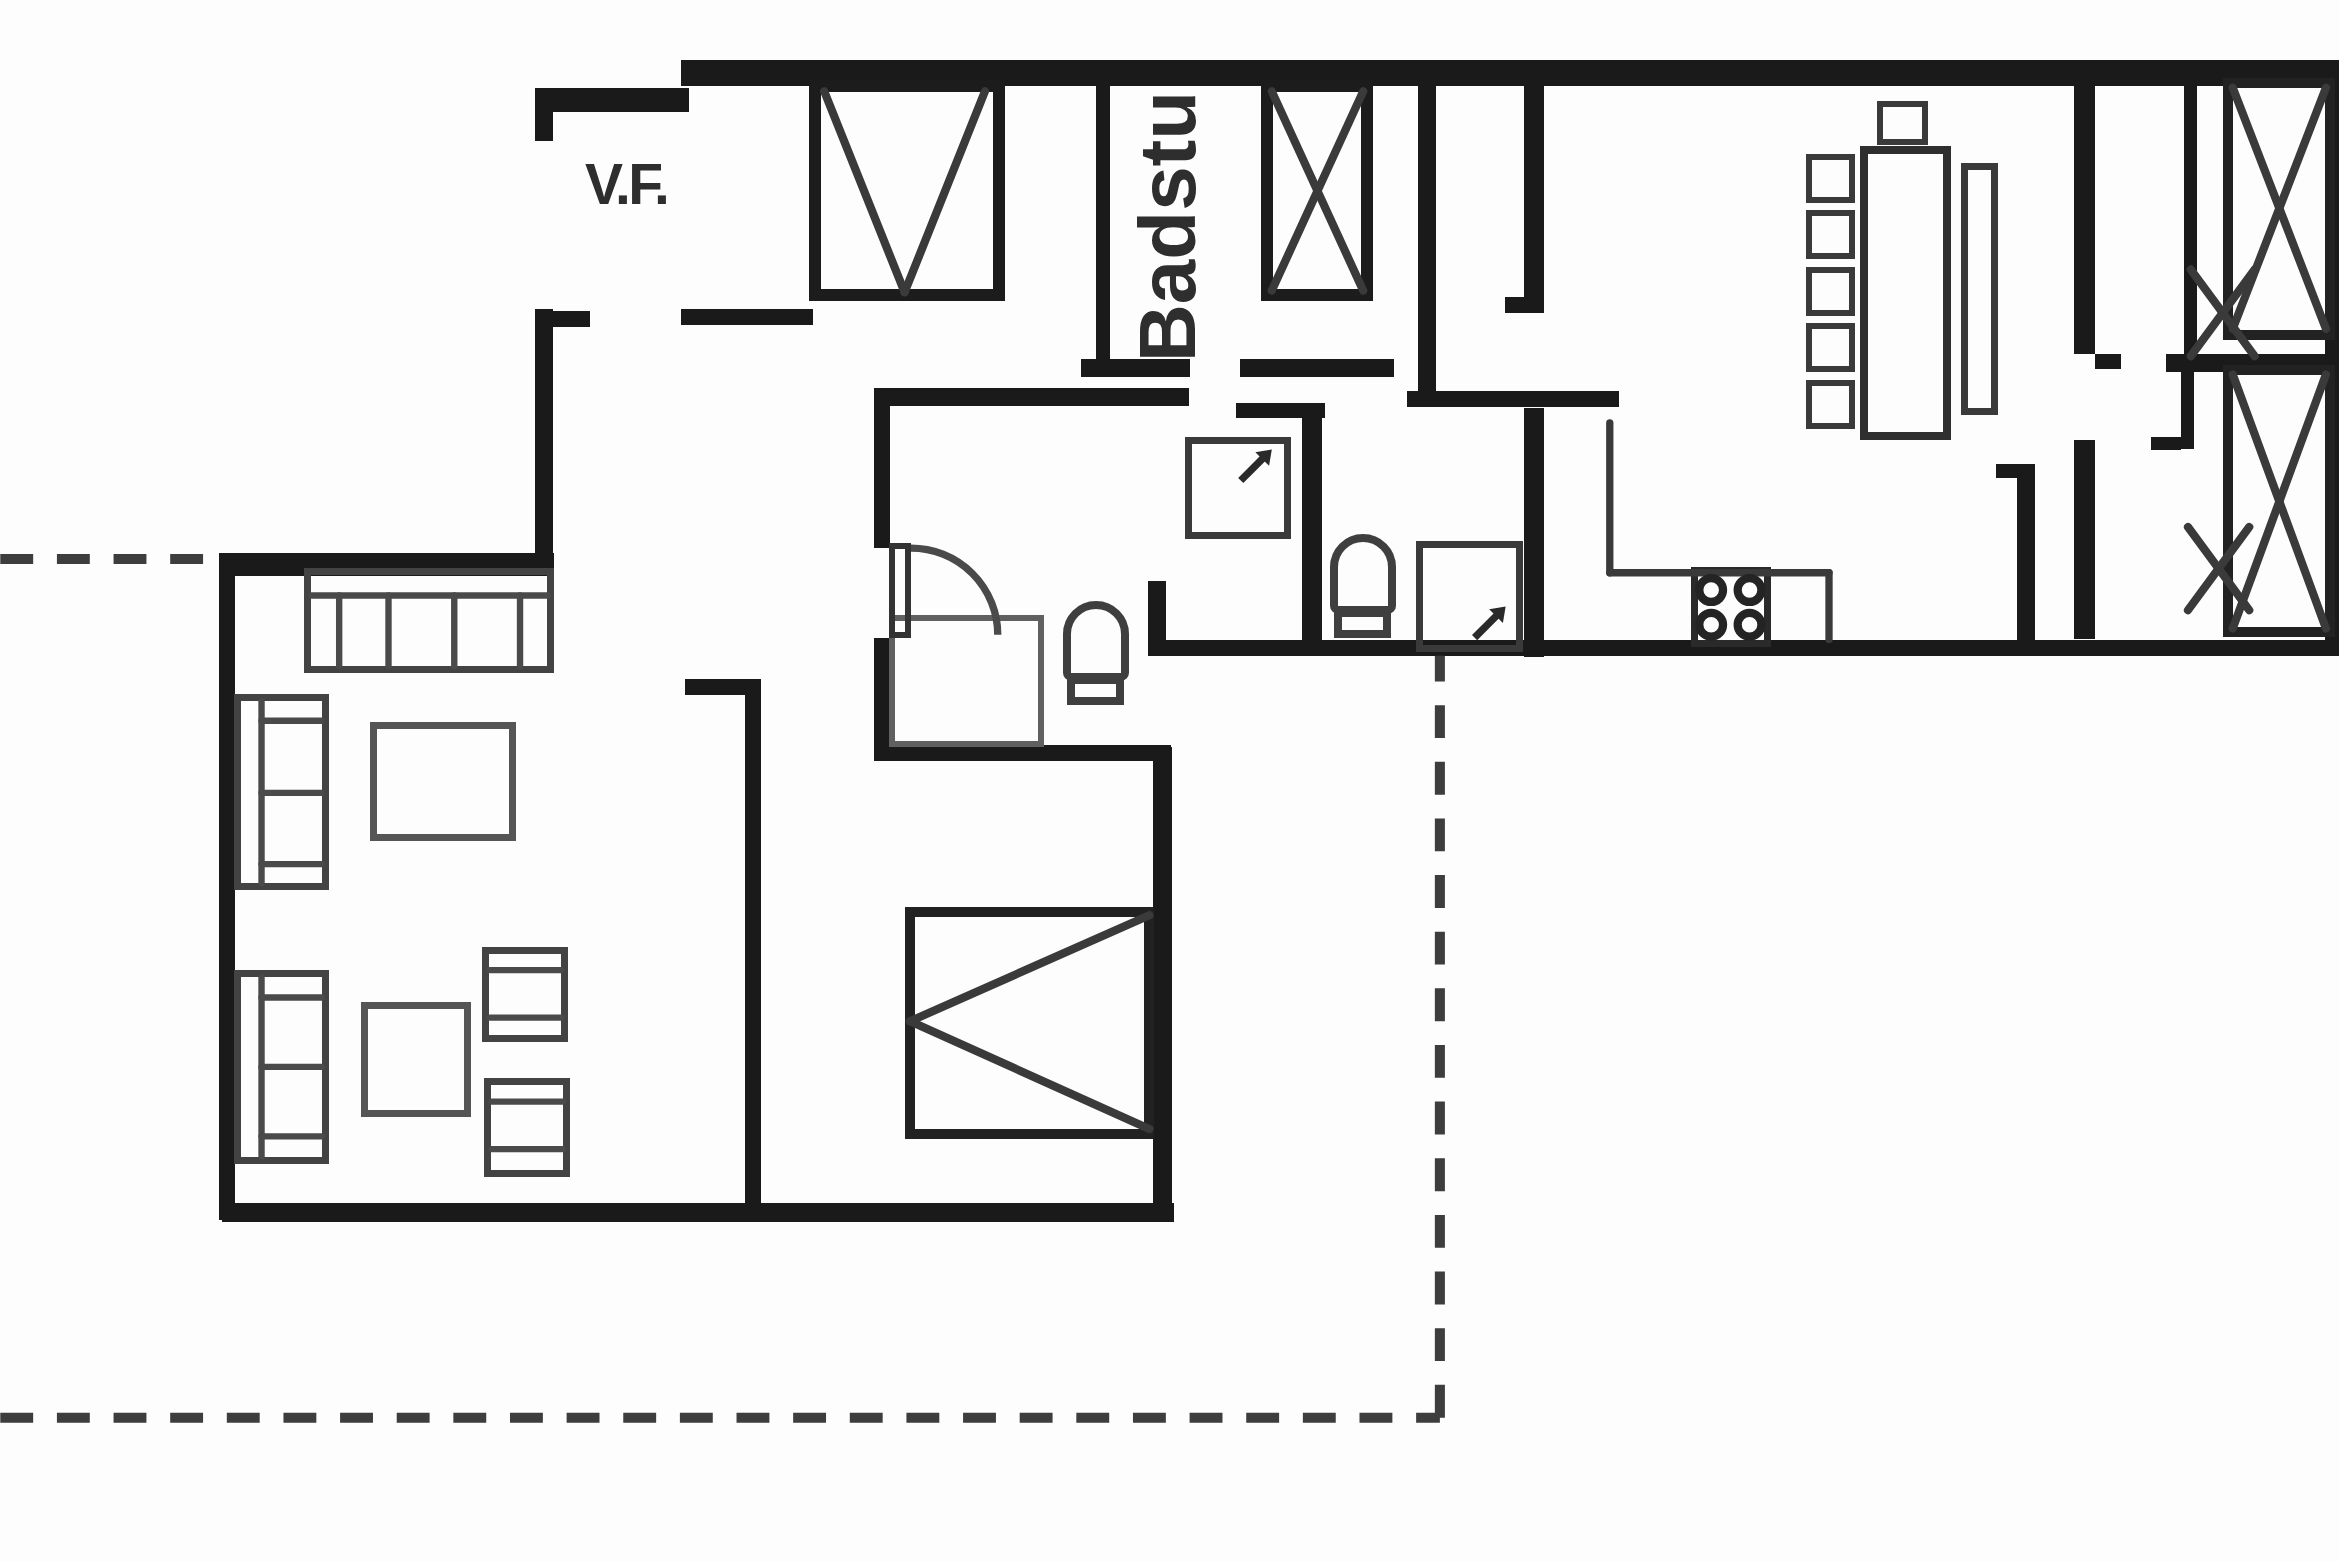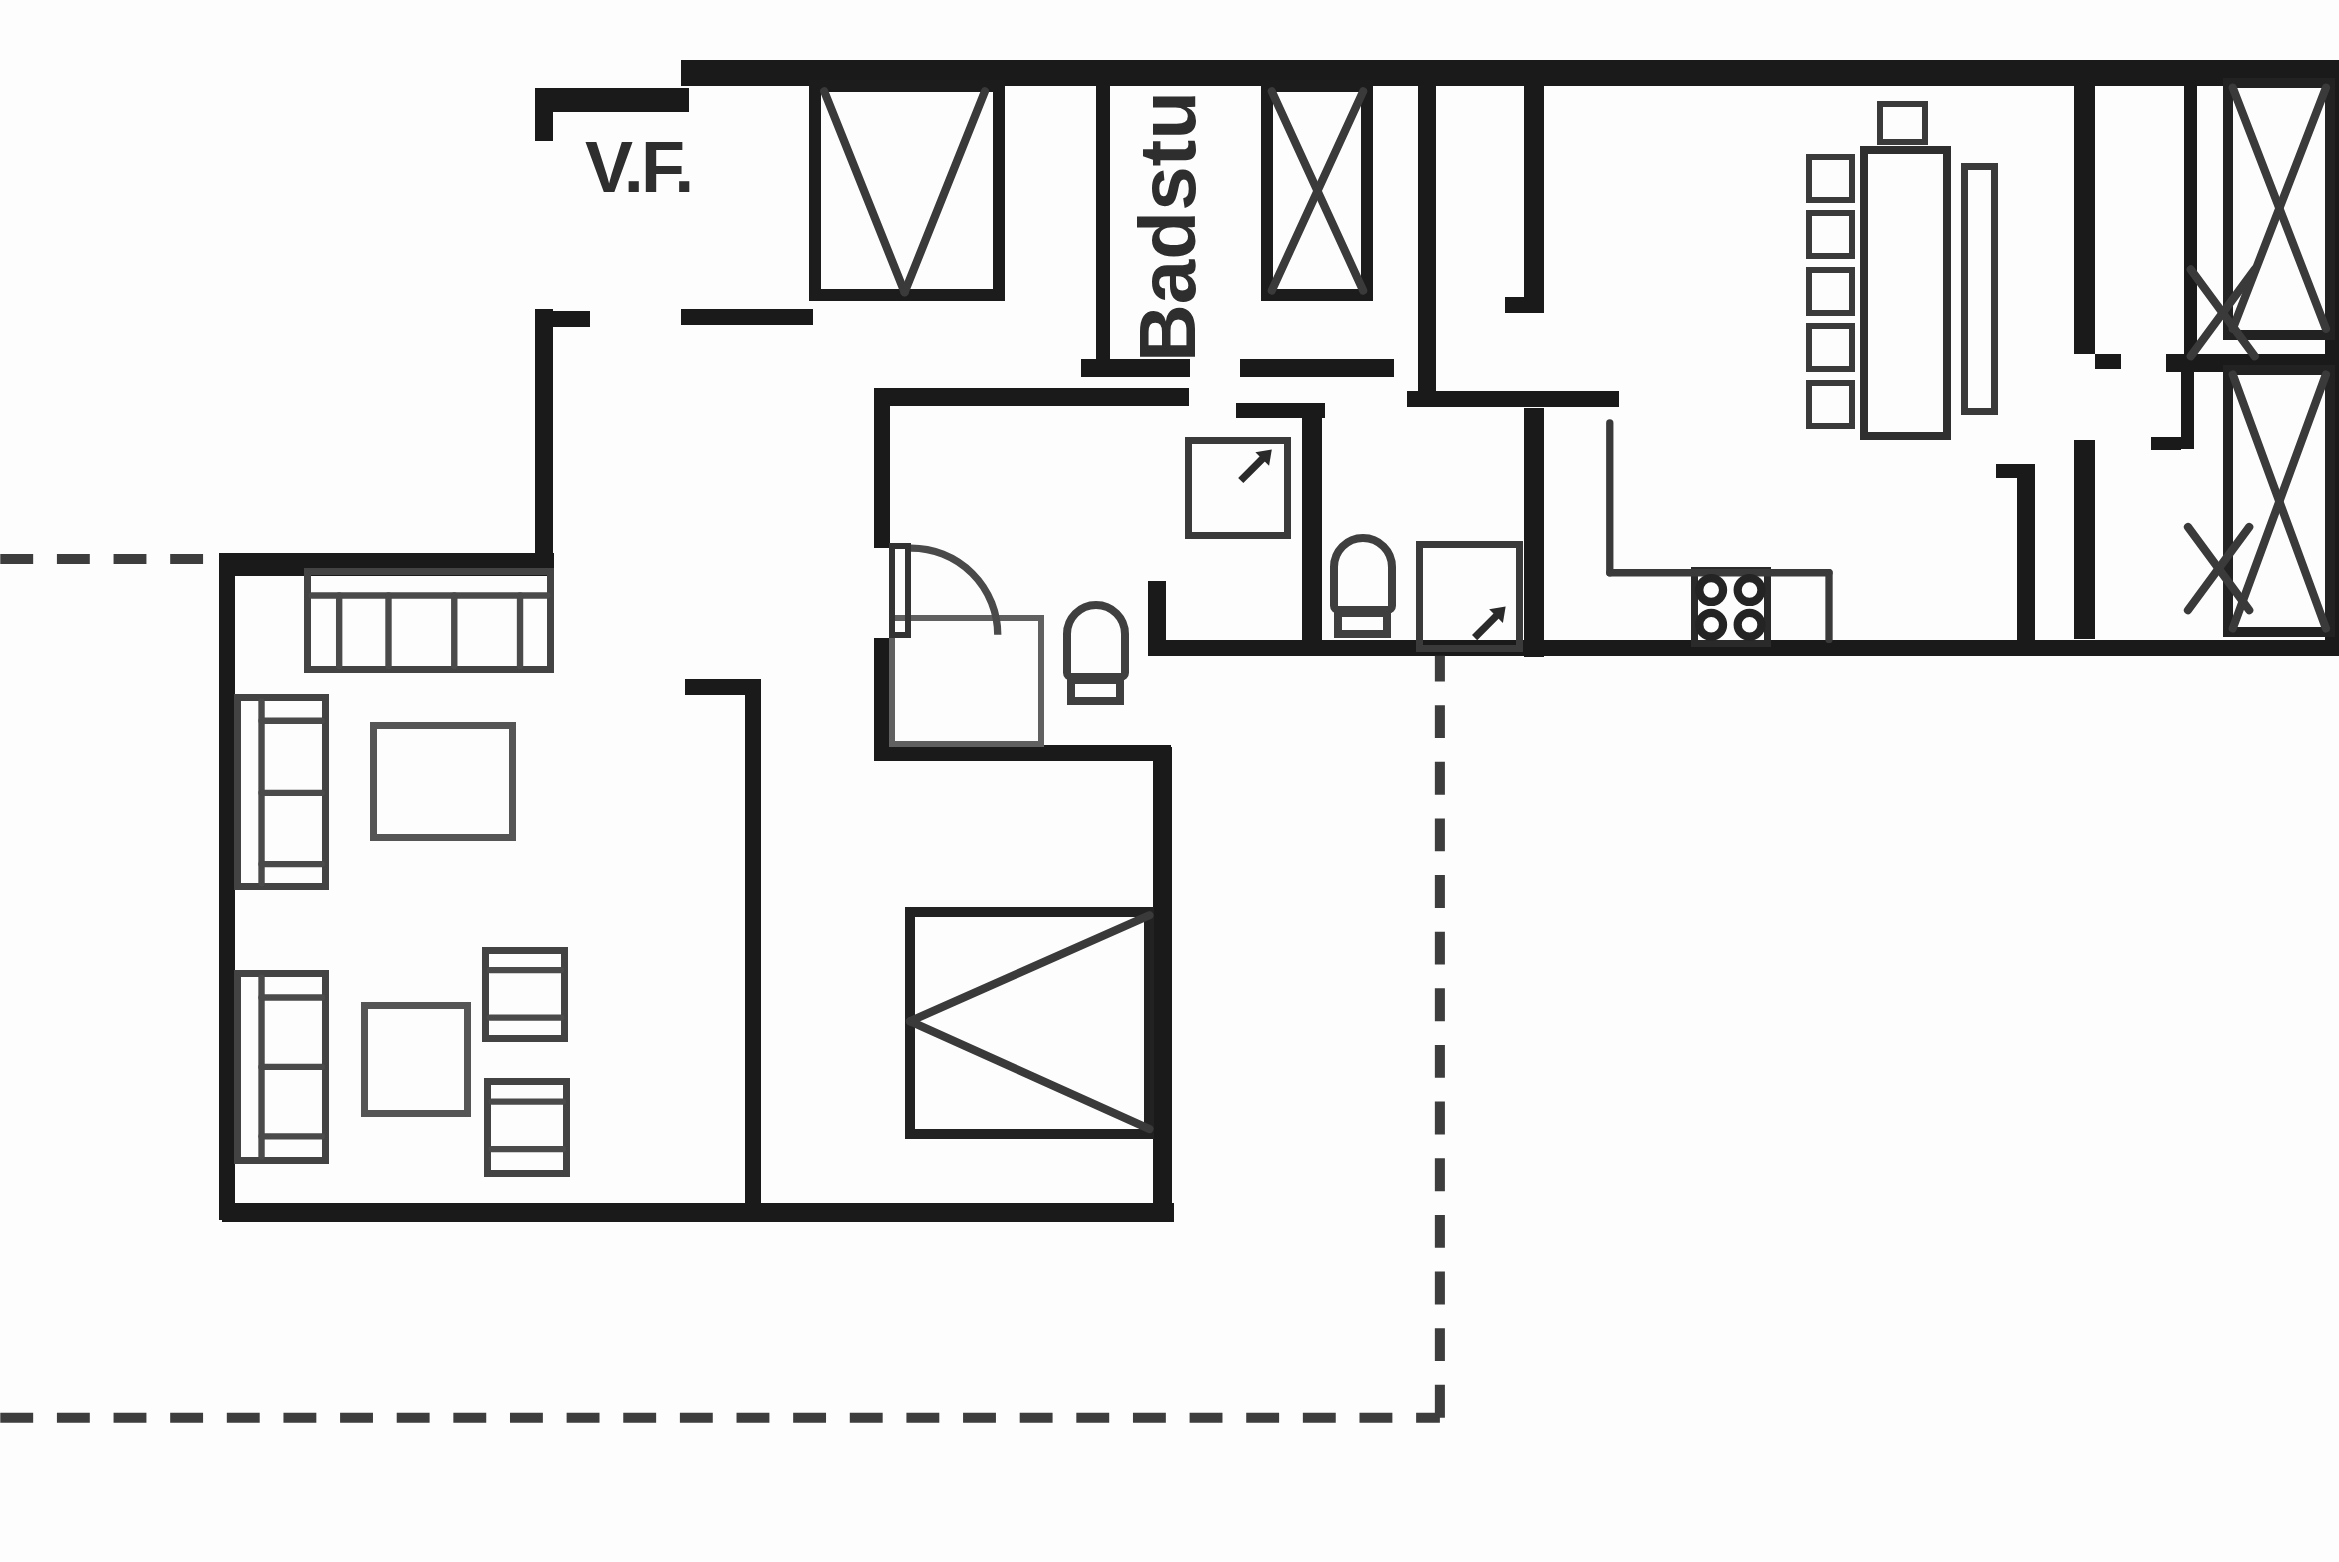--- a/index.html
+++ b/index.html
@@ -7,21 +7,21 @@
         font-family:"Liberation Sans",sans-serif;}
   .wall{position:absolute;background:#1a1a1a;}
   .frect{position:absolute;box-sizing:border-box;border-style:solid;background:transparent;}
   svg.lines{position:absolute;left:0;top:0;}
   .toilet{position:absolute;width:71px;}
   .toilet .bowl{box-sizing:border-box;width:66px;height:80px;margin:0 auto;
                 border:8.2px solid #3f3f3f;border-radius:33px 33px 8.2px 8.2px;background:#fdfdfd;}
   .toilet .base{box-sizing:border-box;width:57px;height:29px;margin:-4.6px auto 0;
                 border:8.2px solid #3f3f3f;background:#fdfdfd;}
   .label{position:absolute;color:#2e2e2e;font-weight:600;white-space:nowrap;}
-  #label-vf{left:585px;top:126px;font-size:72px;letter-spacing:-2.7px;}
+  #label-vf{left:585px;top:151px;font-size:57px;letter-spacing:-2.7px;}
   #label-badstu{left:1122px;top:362px;font-size:80px;transform:rotate(-90deg);transform-origin:0 0;}
 </style>
 </head>
 <body>
 
 <div id="plan">
   <div class="label" id="label-vf">V.F.</div>
   <div class="label" id="label-badstu">Badstu</div>
 <div class="wall" style="left: 535px; top: 88px; width: 154px; height: 24px;"></div>
     <div class="wall" style="left: 535px; top: 88px; width: 18.3px; height: 53px;"></div>

